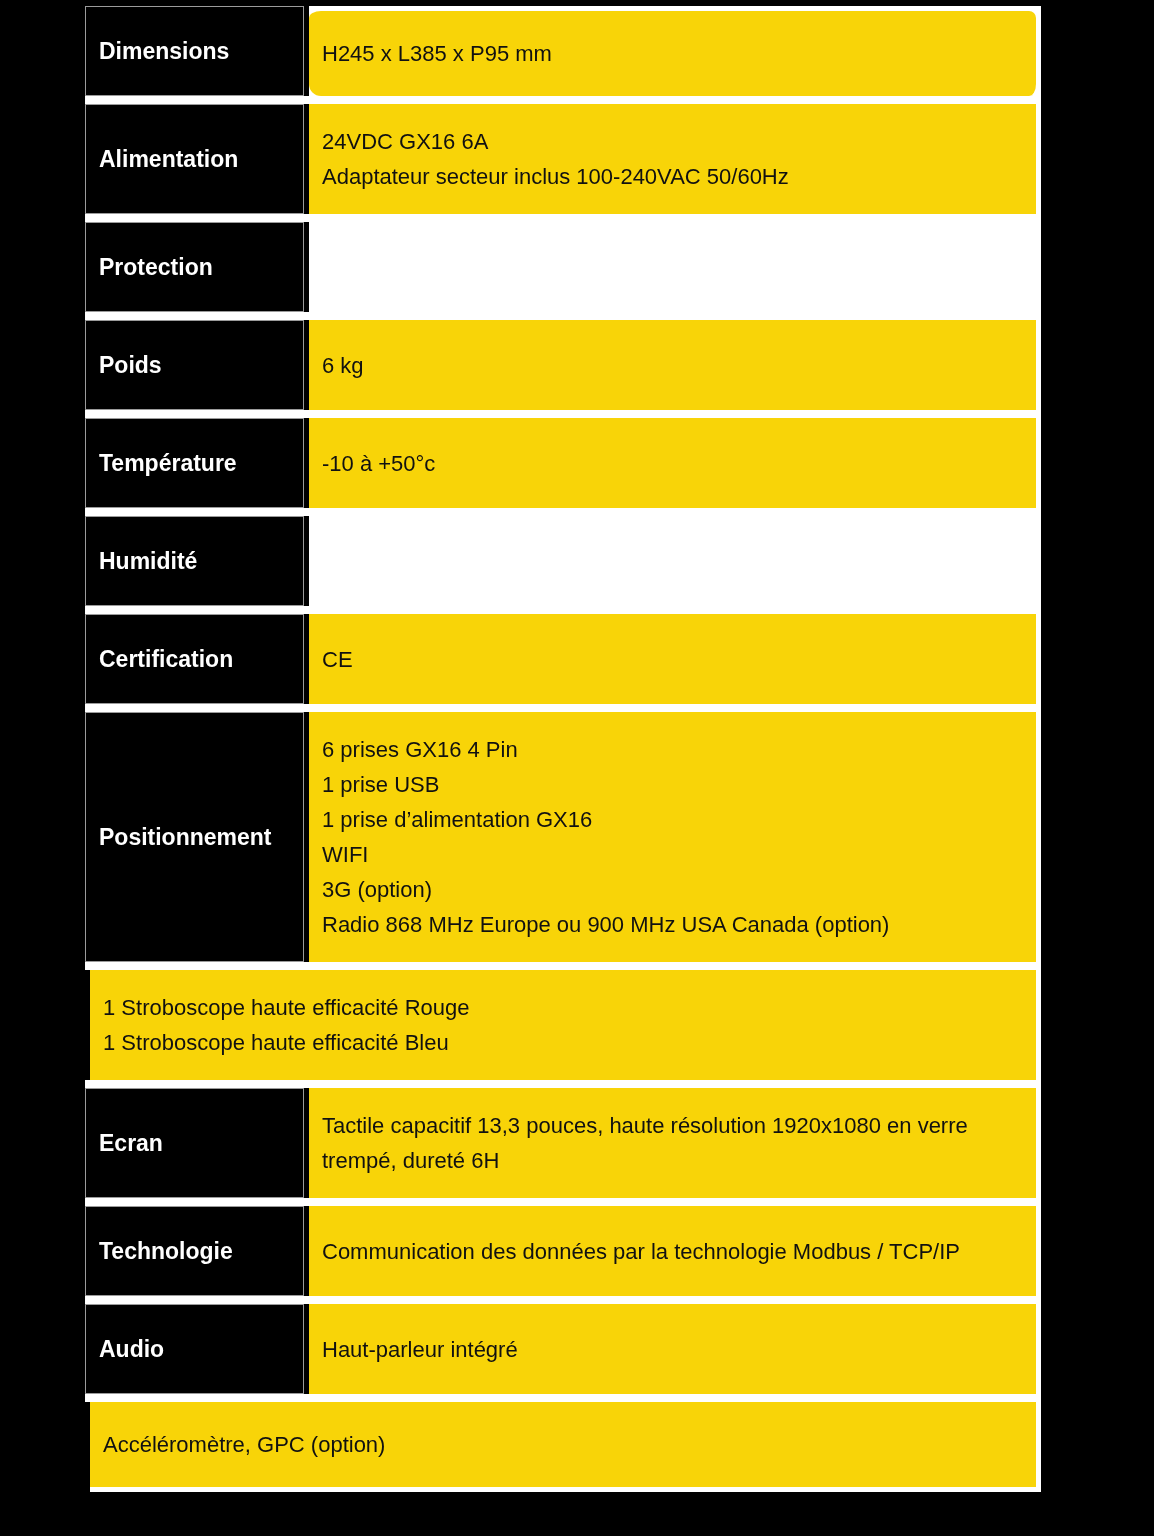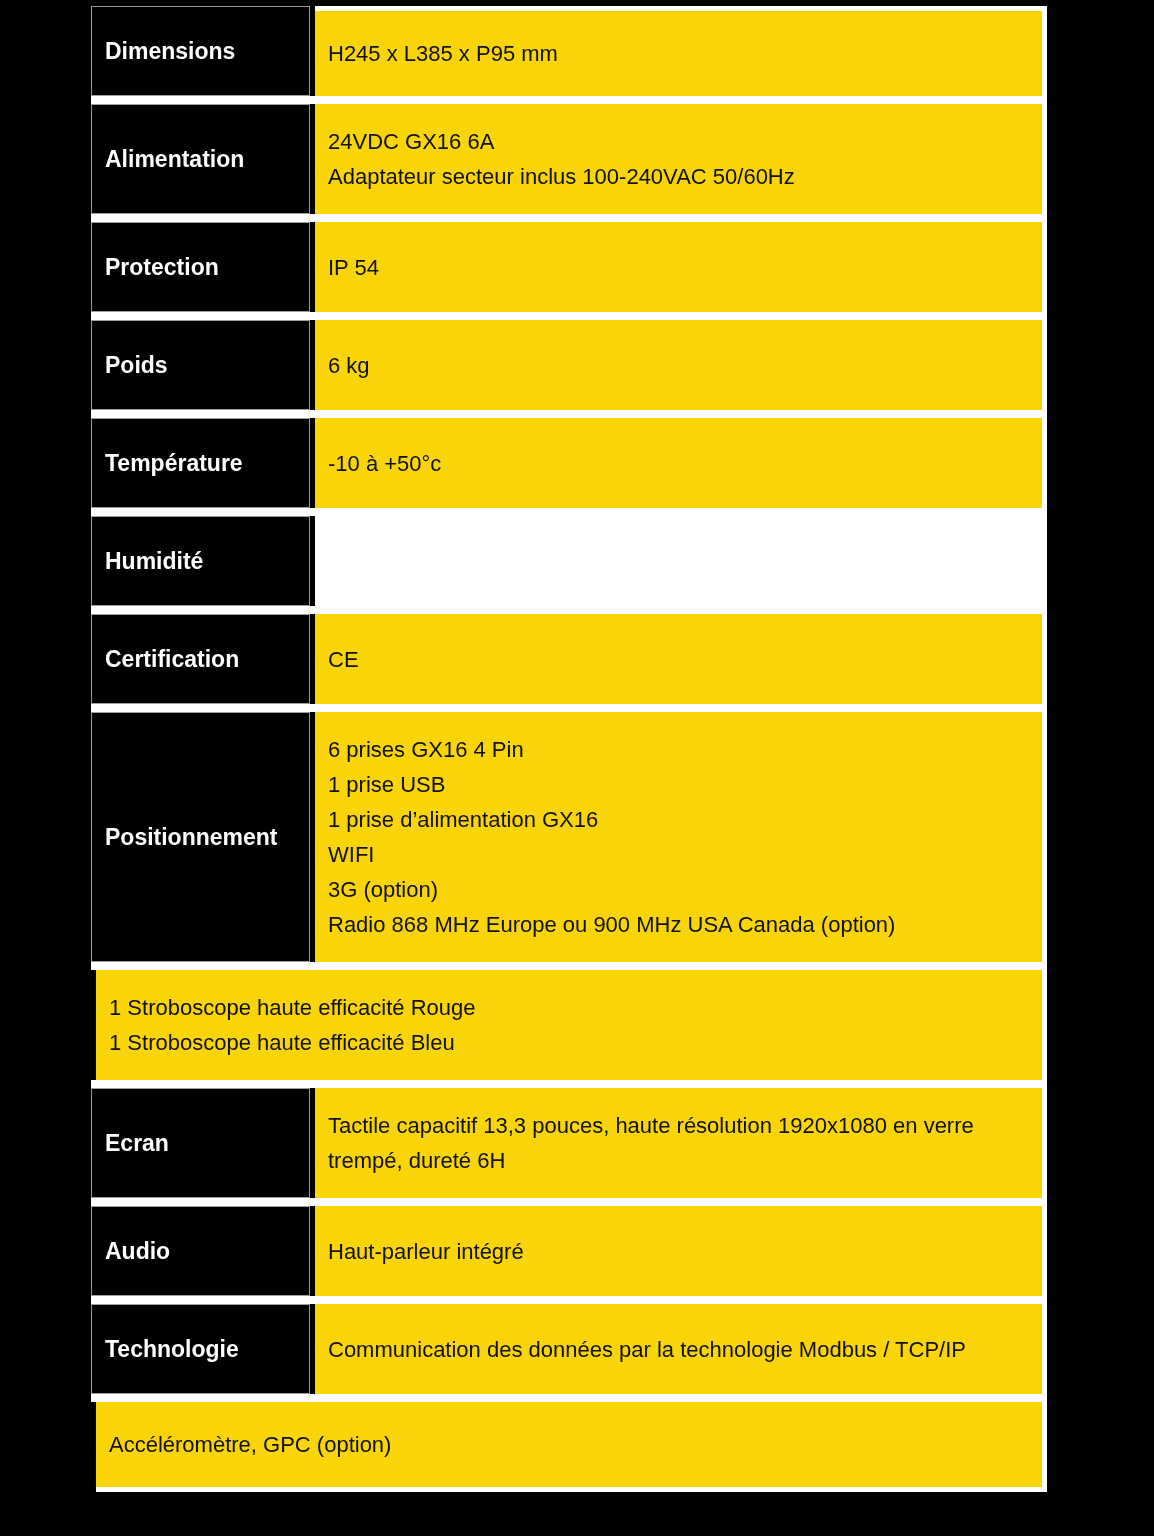--- a/index.html
+++ b/index.html
@@ -10,21 +10,21 @@
   }
   .stage {
     position: relative;
     width: 1154px;
     height: 1536px;
     background: var(--page-bg, #000000);
     overflow: hidden;
   }
   .spec-table {
     position: absolute;
-    left: 91px;
+    left: 85px;
     top: 6px;
     width: 956px;
     background: var(--separator, #ffffff);
     display: flex;
     flex-direction: column;
     gap: 8px;
   }
   .row {
     display: flex;
     align-items: stretch;
@@ -54,21 +54,21 @@
     background: var(--value-bg, #f8d408);
     border-right: 5px solid var(--separator, #ffffff);
     color: var(--value-text, #111111);
     font-size: 22px;
     line-height: 35px;
     display: flex;
     flex-direction: column;
     justify-content: center;
     padding: 20px 8px 20px 13px;
   }
-  .row:first-child .cell-value { border-top: 5px solid var(--separator, #ffffff); }
+  .row:first-child .cell-value { border-top: 5px solid var(--separator, #ffffff); border-radius: 12px; }
   .row:last-child  .cell-value { border-bottom: 5px solid var(--separator, #ffffff); }
   .value-line { white-space: normal; }
 </style>
 </head>
 <body>
 
 <div class="stage">
   <div class="spec-table" id="spec-table">
   <div class="row">
     <div class="cell-label">Dimensions</div>
@@ -83,23 +83,20 @@
     <div class="col-gap"></div>
     <div class="cell-value">
           <div class="value-line">24VDC GX16 6A</div>
           <div class="value-line">Adaptateur secteur inclus 100-240VAC 50/60Hz</div>
         </div>
   </div>
 
   <div class="row">
     <div class="cell-label">Protection</div>
     <div class="col-gap"></div>
-    <div class="cell-value">
-          <div class="value-line">IP 54</div>
-        </div>
   </div>
 
   <div class="row">
     <div class="cell-label">Poids</div>
     <div class="col-gap"></div>
     <div class="cell-value">
           <div class="value-line">6 kg</div>
         </div>
   </div>
 
@@ -147,32 +144,32 @@
 
   <div class="row">
     <div class="cell-label">Ecran</div>
     <div class="col-gap"></div>
     <div class="cell-value">
           <div class="value-line">Tactile capacitif 13,3 pouces, haute résolution 1920x1080 en verre trempé, dureté 6H</div>
         </div>
   </div>
 
   <div class="row">
+    <div class="cell-label">Technologie</div>
+    <div class="col-gap"></div>
+    <div class="cell-value">
+          <div class="value-line">Communication des données par la technologie Modbus / TCP/IP</div>
+        </div>
+  </div>
+
+  <div class="row">
     <div class="cell-label">Audio</div>
     <div class="col-gap"></div>
     <div class="cell-value">
           <div class="value-line">Haut-parleur intégré</div>
-        </div>
-  </div>
-
-  <div class="row">
-    <div class="cell-label">Technologie</div>
-    <div class="col-gap"></div>
-    <div class="cell-value">
-          <div class="value-line">Communication des données par la technologie Modbus / TCP/IP</div>
         </div>
   </div>
 
   <div class="row">
     <div class="col-gap"></div>
     <div class="cell-value">
           <div class="value-line">Accéléromètre, GPC (option)</div>
         </div>
   </div>
 </div>

